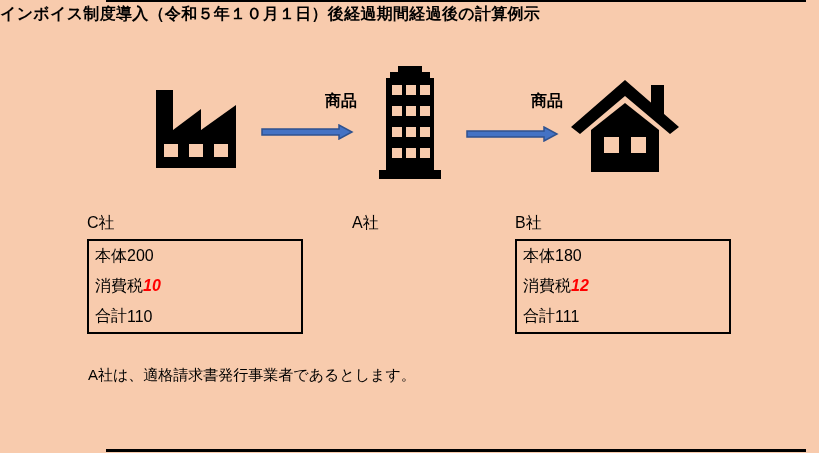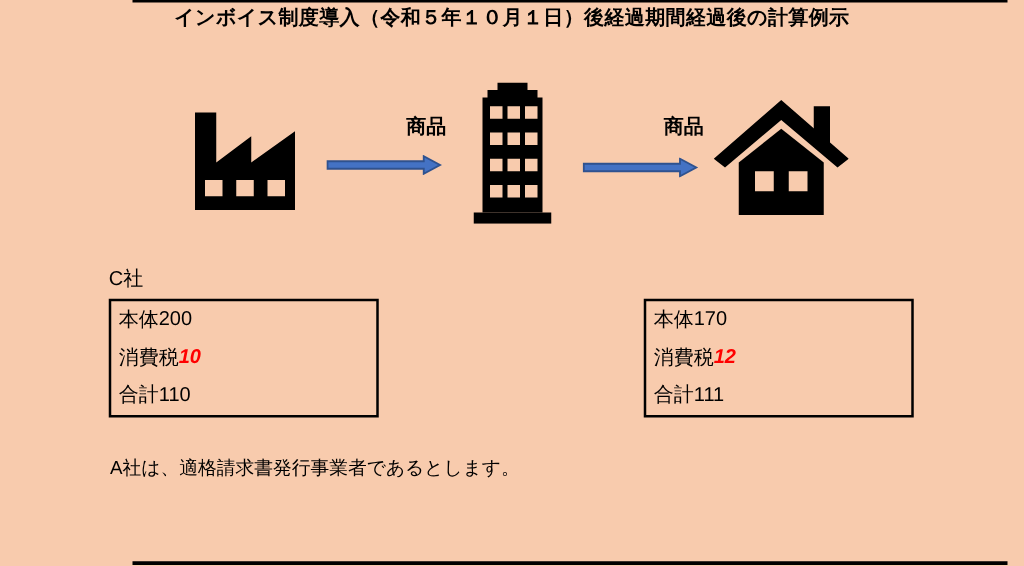--- a/index.html
+++ b/index.html
@@ -18,21 +18,21 @@
     color: var(--ink);
     font-family: "Liberation Sans", "DejaVu Sans", sans-serif;
     overflow: hidden;
   }
   .hline { position: absolute; background: var(--ink); }
   #top-line    { left: 106px; top: 0;     width: 700px; height: 2px; }
   #bottom-line { left: 106px; top: 449px; width: 700px; height: 3px; }
 
   #title {
     position: absolute; left: 0; top: 4px; width: 100%;
-    text-align: center; font-size: 16px; font-weight: bold;
+    text-align: left; font-size: 16px; font-weight: bold;
     letter-spacing: 0.3px; white-space: nowrap;
   }
 
   .icon { position: absolute; line-height: 0; }
   #factory-icon  { left: 150px; top: 78px; }
   #building-icon { left: 376px; top: 66px; }
   #house-icon    { left: 571px; top: 78px; }
   .ink  { fill: var(--ink); }
   .win  { fill: var(--bg); }
   .arrow-shape { fill: var(--arrow); stroke: var(--arrow-edge); stroke-width: 1.5; stroke-linejoin: miter; }
@@ -134,40 +134,42 @@
     <svg width="108" height="98" viewBox="0 0 108 98" aria-hidden="true">
       <rect class="ink" x="80" y="7" width="13" height="30"></rect>
       <polygon class="ink" points="54,2 108,49 99,56 54,18 9,56 0,49"></polygon>
       <polygon class="ink" points="20,94 20,52 54,25 88,52 88,94"></polygon>
       <rect class="win" x="33" y="59" width="15" height="16"></rect>
       <rect class="win" x="60" y="59" width="15" height="16"></rect>
     </svg>
   </span>
 
   <div id="company-c" class="company-label">C社</div>
+  <div id="company-a" class="company-label">A社</div>
+  <div id="company-b" class="company-label">B社</div>
 
   <div id="table-c" class="price-table">
     <div class="price-row">
       <span class="price-label">本体</span>
       <span class="price-value">200</span>
     </div>
     <div class="price-row">
       <span class="price-label">消費税</span>
       <span class="price-value highlight">10</span>
     </div>
     <div class="price-row">
       <span class="price-label">合計</span>
       <span class="price-value">110</span>
     </div>
   </div>
 
   <div id="table-b" class="price-table">
     <div class="price-row">
       <span class="price-label">本体</span>
-      <span class="price-value">170</span>
+      <span class="price-value">180</span>
     </div>
     <div class="price-row">
       <span class="price-label">消費税</span>
       <span class="price-value highlight">12</span>
     </div>
     <div class="price-row">
       <span class="price-label">合計</span>
       <span class="price-value">111</span>
     </div>
   </div>

